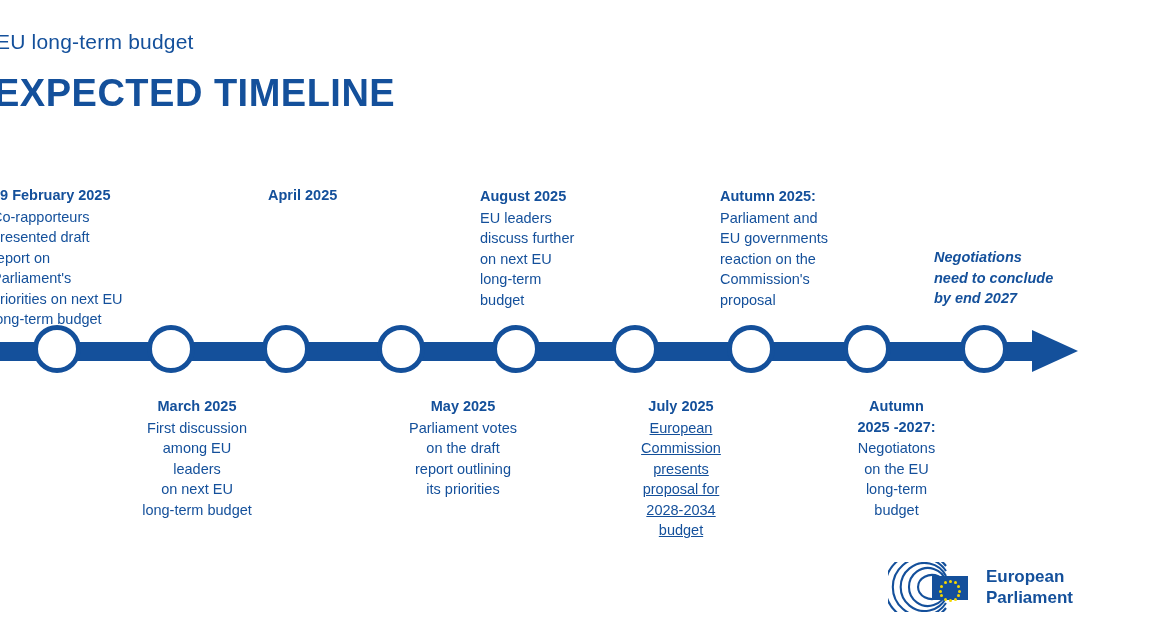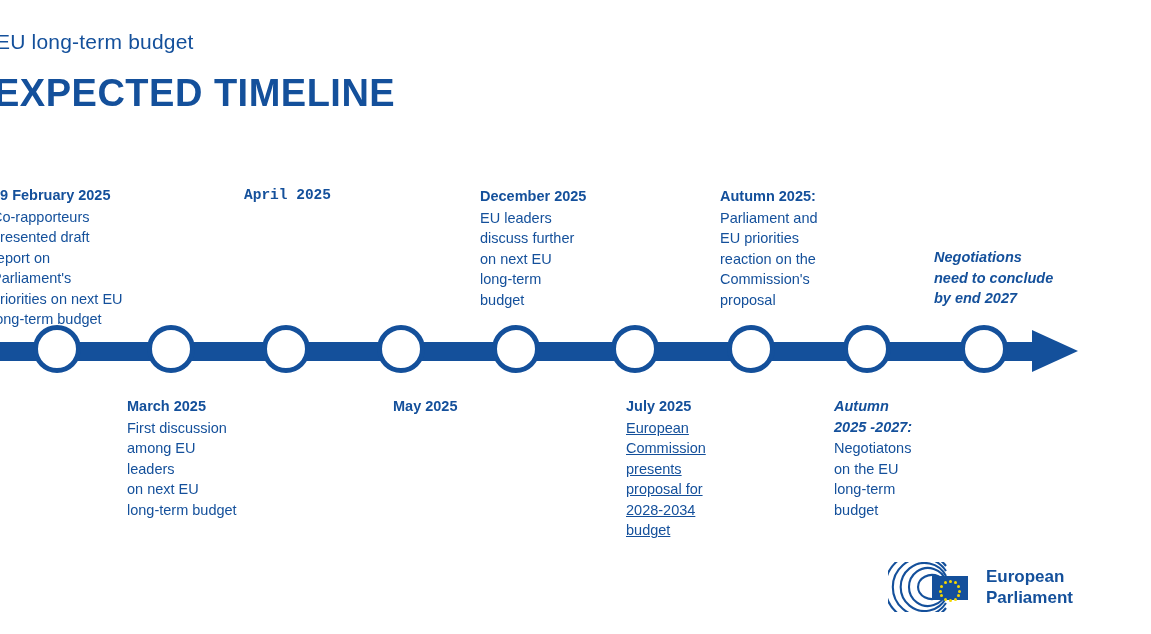--- a/index.html
+++ b/index.html
@@ -88,21 +88,21 @@
     font-weight: 700;
     display: block;
     margin-bottom: 1px;
   }
   .entry .body {
     display: block;
     font-weight: 400;
     white-space: pre-line;
   }
   .entry.above { text-align: left; }
-  .entry.below { text-align: left; }
+  .entry.below { text-align: center; }
   .entry.link .body {
     text-decoration: underline;
   }
   .entry.strong-all .body {
     font-weight: 700;
   }
 
   
   #logo {
     position: absolute;
@@ -169,37 +169,37 @@
 
 <div class="entry above" style="left:-8px; top:185px; width:135px;">
   <span class="hdr">19 February 2025</span>
   <span class="body">Co-rapporteurs
 presented draft
 report on Parliament's
 priorities on next EU
 long-term budget</span>
 </div>
 
-<div class="entry above" style="left:244px; top:185px; width:132px;font-family:Liberation Mono, monospace;">
+<div class="entry above" style="left:268px; top:185px; width:132px;">
   <span class="hdr">April 2025</span>
 </div>
 
 <div class="entry above" style="left:480px; top:186px; width:120px;">
-  <span class="hdr">December 2025</span>
+  <span class="hdr">August 2025</span>
   <span class="body">EU leaders
 discuss further
 on next EU
 long-term
 budget</span>
 </div>
 
 <div class="entry above" style="left:720px; top:186px; width:135px;">
   <span class="hdr">Autumn 2025:</span>
   <span class="body">Parliament and
-EU priorities
+EU governments
 reaction on the
 Commission's
 proposal</span>
 </div>
 
 <div class="entry above strong-all" style="left:934px; top:247px; width:150px;font-style:italic;">
   <span class="hdr" style="white-space:pre-line;">Negotiations
 need to conclude
 by end 2027</span>
   <span class="body"></span>
@@ -209,34 +209,38 @@
   <span class="hdr">March 2025</span>
   <span class="body">First discussion
 among EU
 leaders
 on next EU
 long-term budget</span>
 </div>
 
 <div class="entry below" style="left:358px; top:396px; width:140px;margin-left:35px;">
   <span class="hdr">May 2025</span>
+  <span class="body">Parliament votes
+on the draft
+report outlining
+its priorities</span>
 </div>
 
 <div class="entry below link" style="left:626px; top:396px; width:110px;">
   <span class="hdr">July 2025</span>
   <span class="body">European
 Commission
 presents
 proposal for
 2028-2034
 budget</span>
 </div>
 
 <div class="entry below" style="left:834px; top:396px; width:125px;">
-  <span class="hdr" style="white-space:pre-line;font-style:italic;">Autumn
+  <span class="hdr" style="white-space:pre-line;">Autumn
 2025 -2027:</span>
   <span class="body">Negotiatons
 on the EU
 long-term
 budget</span>
 </div>
 
 <div id="logo">
   <div id="logo-mark">
     <svg class="arcs" width="92" height="50" viewBox="0 0 92 50" aria-hidden="true">

